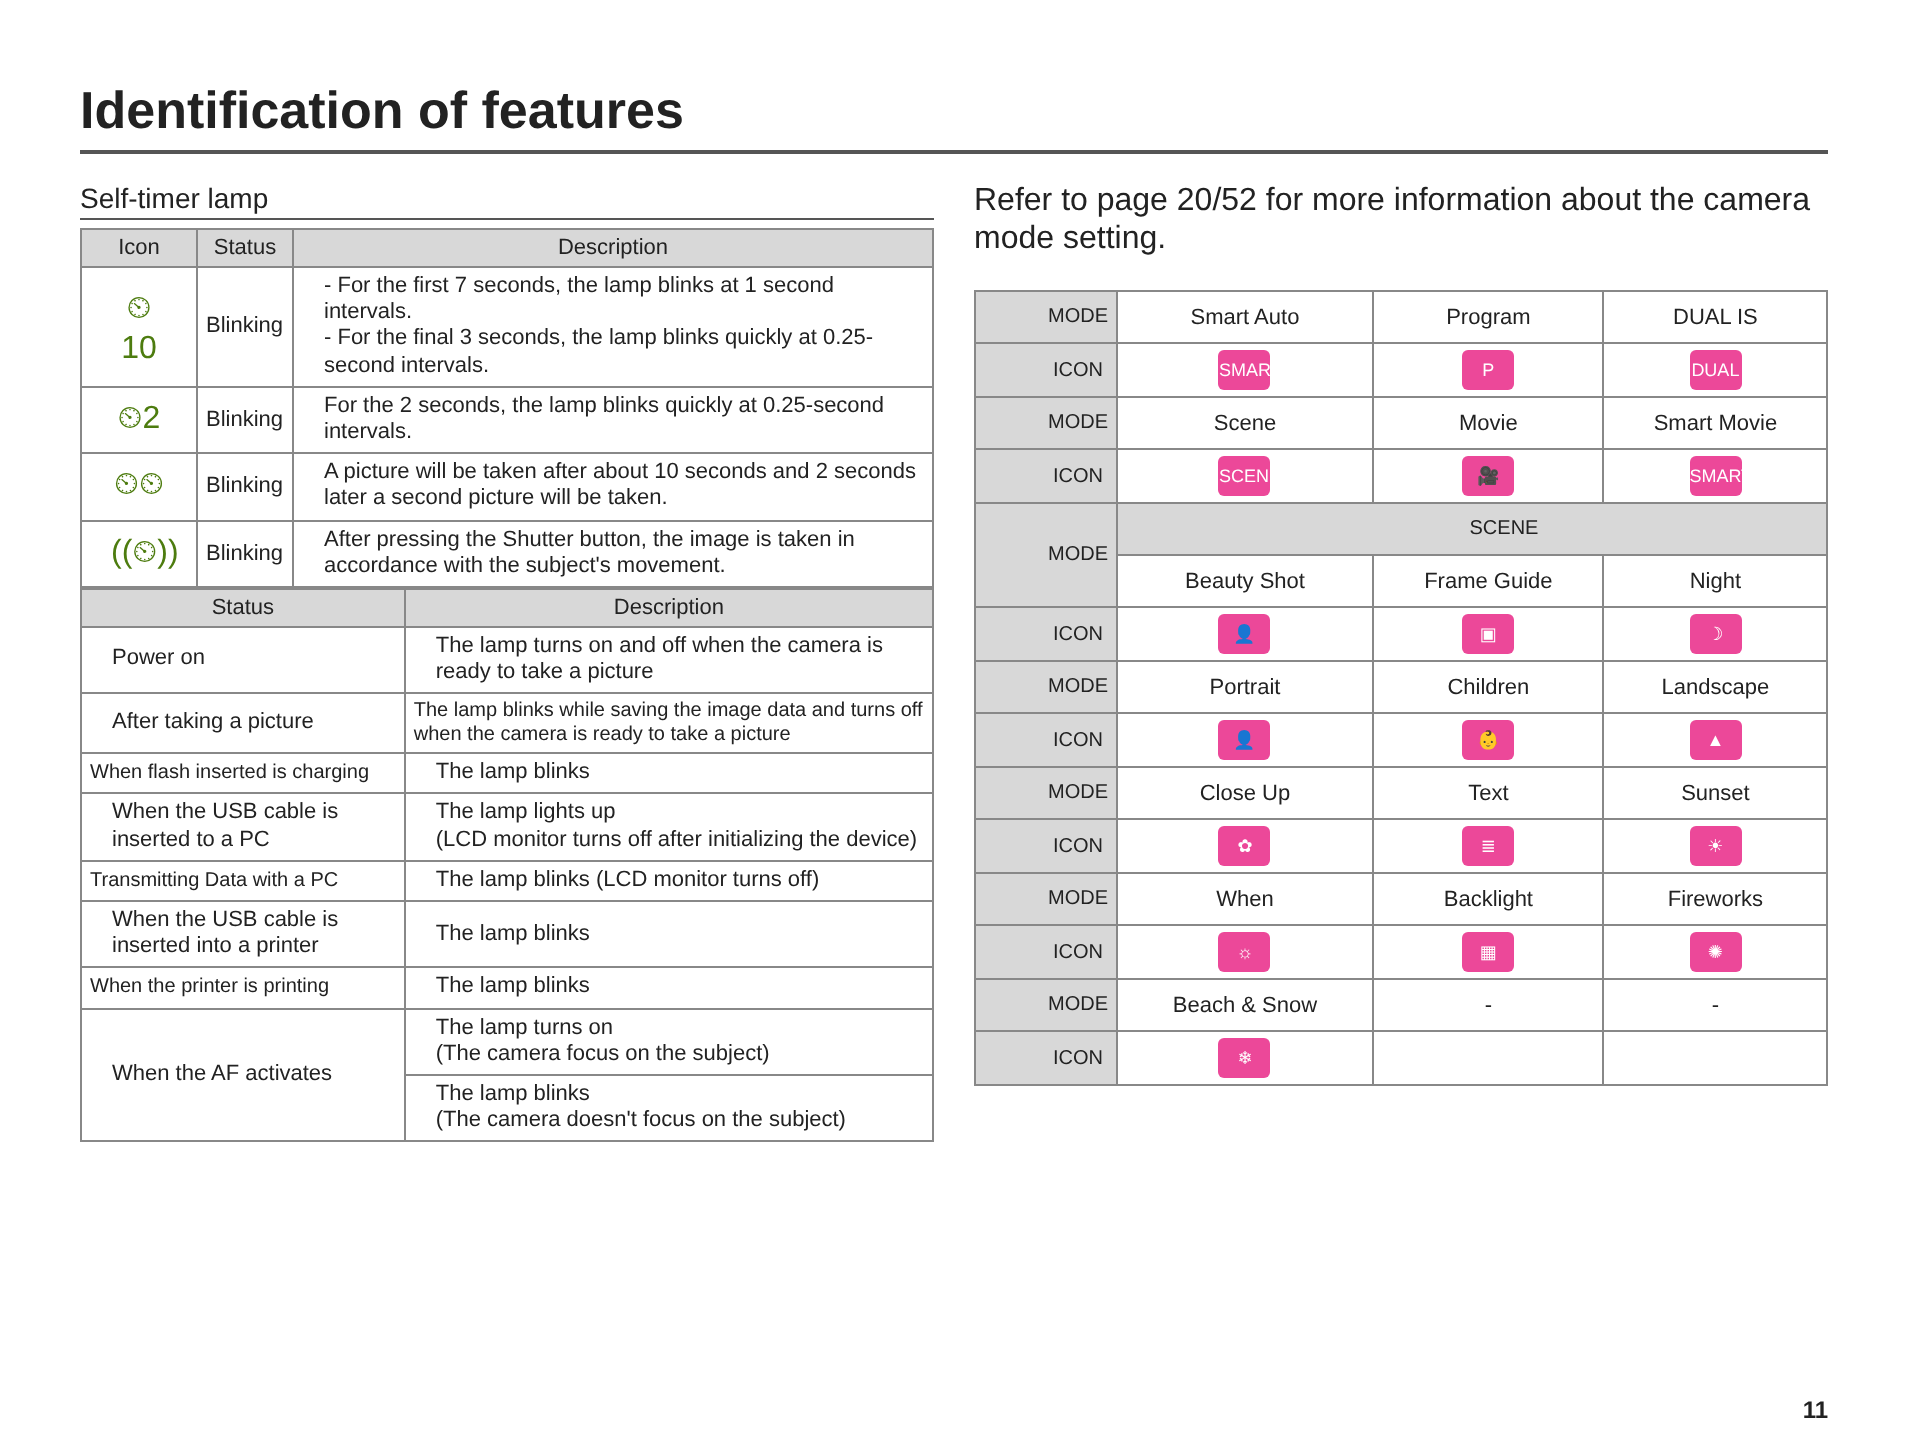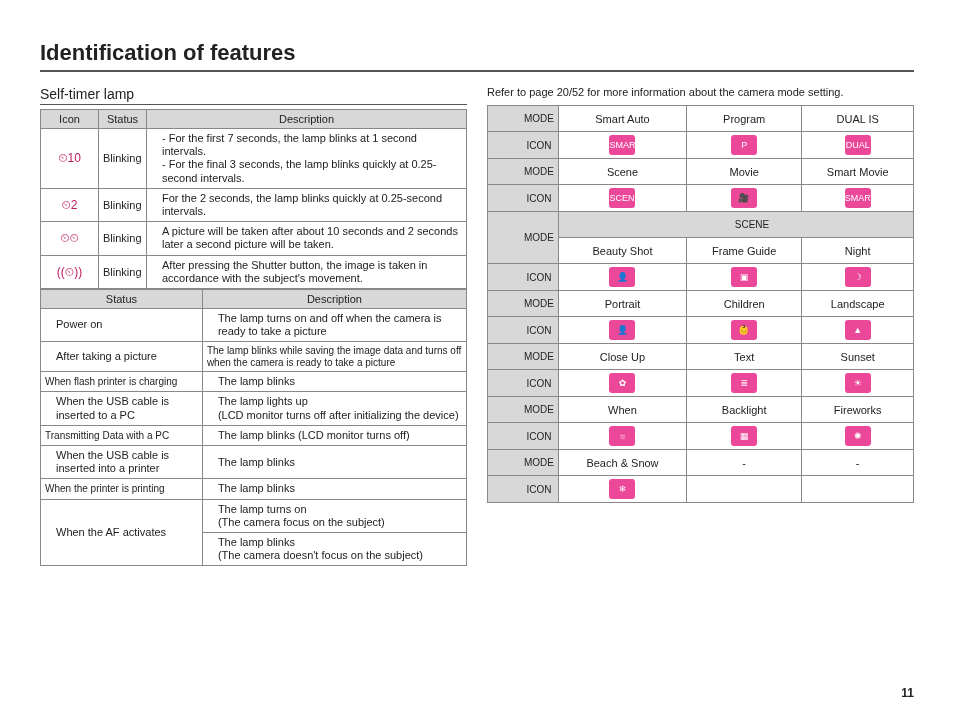--- a/index.html
+++ b/index.html
@@ -1,32 +1,32 @@
 <!DOCTYPE html>
 <html><head>
 <meta charset="utf-8">
 <style>
   * { box-sizing: border-box; margin: 0; padding: 0; }
   body { font-family: Arial, Helvetica, sans-serif; font-size: 12px; color: #222; background: #fff; width: 954px; height: 720px; padding: 40px 40px 20px 40px; }
-  .page-title { font-size: 22px; font-weight: bold; border-bottom: 2px solid #555; padding-bottom: 4px; margin-bottom: 14px; }
+  .page-title { font-size: 26px; font-weight: bold; border-bottom: 2px solid #555; padding-bottom: 4px; margin-bottom: 14px; }
   .columns { display: flex; gap: 20px; }
   .col { flex: 1 1 0; min-width: 0; }
   .section-title { font-size: 14px; border-bottom: 1px solid #555; padding-bottom: 2px; margin-bottom: 4px; }
   table { border-collapse: collapse; width: 100%; font-size: 11px; }
   th, td { border: 1px solid #888; padding: 3px 4px; vertical-align: middle; }
   th { background: #d8d8d8; font-weight: normal; text-align: center; }
   .label-cell { background: #d8d8d8; text-align: center; font-size: 10px; width: 58px; padding-left: 36px; }
   .icon-cell { text-align: center; width: 58px; }
   .icon-glyph { display: inline-block; width: 28px; height: 20px; background: #222; color: #fff; border-radius: 3px; font-size: 9px; line-height: 20px; text-align: center; }
-  .icon-glyph.plain { background: none; color: #be185d; font-size: 12px; line-height: 20px; }
-  .mode-note { font-size: 11px; margin-bottom: 6px; line-height: 1.2; }
+  .icon-glyph.plain { background: none; color: #4d7c0f; font-size: 16px; line-height: 20px; }
+  .mode-note { font-size: 16px; margin-bottom: 16px; line-height: 1.2; }
   .mode-table td { text-align: center; height: 26px; }
   .mode-table .icon-row td:not(.label-cell) { text-align: center; }
   .mode-table .mode-icon { display:inline-block; width:26px; height:20px; background:#ec4899; border-radius:3px; color:#fff; font-size:9px; line-height:20px; }
-  .page-num { position: absolute; right: 40px; bottom: 20px; font-weight: bold; }
+  .page-num { position: absolute; right: 40px; bottom: 8px; font-weight: bold; }
   .desc { text-align: left; line-height: 1.2; padding-left: 15px; }
   .desc-small { font-size: 10px; text-align:left; line-height:1.15;}
 </style>
 </head>
 <body>
 
 <div class="page-title">Identification of features</div>
 
 <div class="columns">
 
@@ -72,21 +72,21 @@
       </tr>
       <tr>
             <td class="desc">Power on</td>
             <td class="desc">The lamp turns on and off when the camera is ready to take a picture</td>
           </tr>
       <tr>
             <td class="desc">After taking a picture</td>
             <td class="desc-small">The lamp blinks while saving the image data and turns off when the camera is ready to take a picture</td>
           </tr>
       <tr>
-            <td class="desc-small">When flash printer is charging</td>
+            <td class="desc-small">When flash inserted is charging</td>
             <td class="desc">The lamp blinks</td>
           </tr>
       <tr>
             <td class="desc">When the USB cable is inserted to a PC</td>
             <td class="desc" style="white-space:pre-line">The lamp lights up
 (LCD monitor turns off after initializing the device)</td>
           </tr>
       <tr>
             <td class="desc-small">Transmitting Data with a PC</td>
             <td class="desc">The lamp blinks (LCD monitor turns off)</td>

